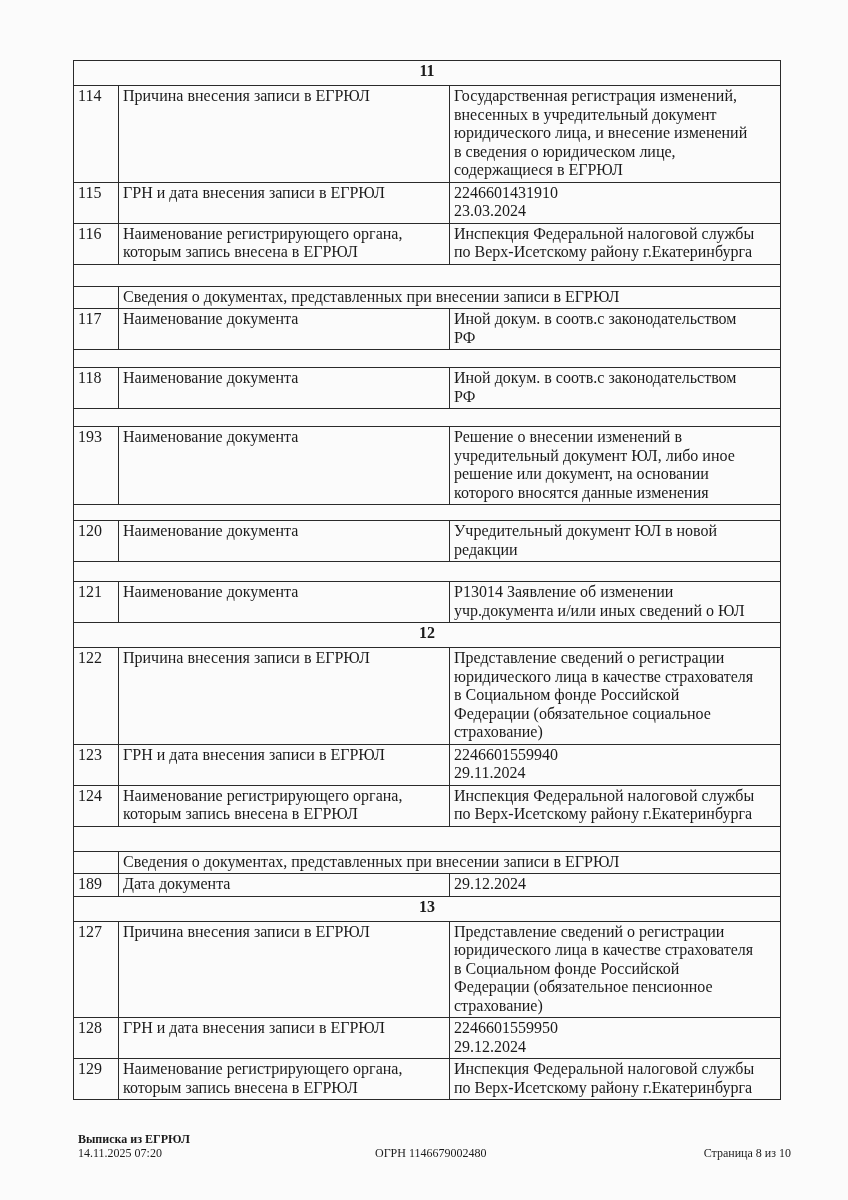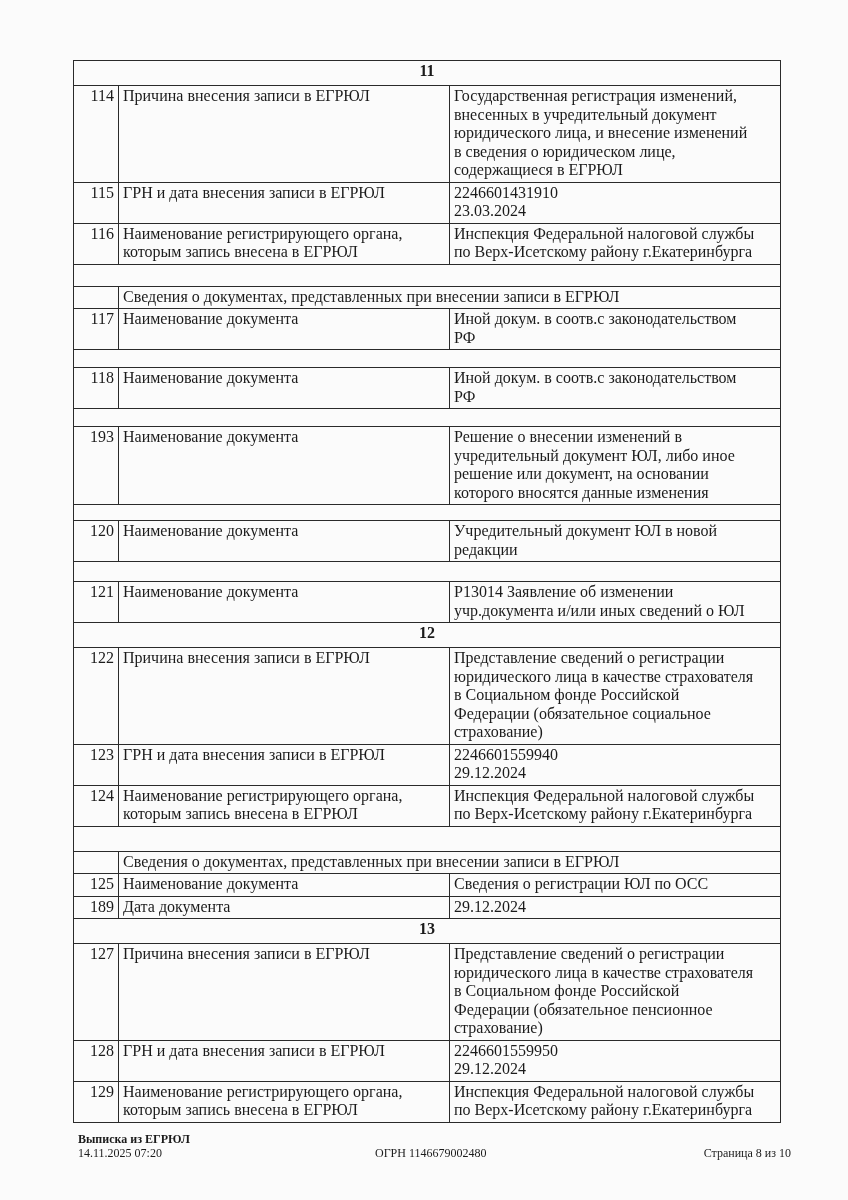--- a/index.html
+++ b/index.html
@@ -26,21 +26,21 @@
   }
   table.doc-table td{
     border:1px solid var(--border);
     padding:1px 4px 2px 4px;
     vertical-align:top;
     overflow:hidden;
   }
   col.c-num{width:45px;}
   col.c-label{width:331px;}
   col.c-value{width:331px;}
-  td.num{text-align:right;padding-left:1px;padding-right:1px;}
+  td.num{text-align:left;padding-left:1px;padding-right:1px;}
   td.label, td.value, td.subsection{white-space:pre-line;}
   tr.section-row td{
     text-align:center;
     font-weight:bold;
     height:21px;
   }
   tr.spacer-row td{height:18px;padding:0;}
   .footer{
     position:absolute;
     left:78px;right:57px;top:1132px;
@@ -152,40 +152,35 @@
           <td class="value">Представление сведений о регистрации
 юридического лица в качестве страхователя
 в Социальном фонде Российской
 Федерации (обязательное социальное
 страхование)</td>
         </tr>
         <tr class="record-row">
           <td class="num">123</td>
           <td class="label">ГРН и дата внесения записи в ЕГРЮЛ</td>
           <td class="value">2246601559940
-29.12.2024</td>
+29.11.2024</td>
         </tr>
         <tr class="record-row">
           <td class="num">124</td>
           <td class="label">Наименование регистрирующего органа,
 которым запись внесена в ЕГРЮЛ</td>
           <td class="value">Инспекция Федеральной налоговой службы
 по Верх-Исетскому району г.Екатеринбурга</td>
         </tr>
         <tr class="spacer-row">
           <td colspan="3" style="height: 24px;"></td>
         </tr>
         <tr class="subsection-row">
           <td class="num"></td>
           <td colspan="2" class="subsection">Сведения о документах, представленных при внесении записи в ЕГРЮЛ</td>
-        </tr>
-        <tr class="record-row">
-          <td class="num">125</td>
-          <td class="label">Наименование документа</td>
-          <td class="value">Сведения о регистрации ЮЛ по ОСС</td>
         </tr>
         <tr class="record-row">
           <td class="num">189</td>
           <td class="label">Дата документа</td>
           <td class="value">29.12.2024</td>
         </tr>
         <tr class="section-row">
           <td colspan="3">13</td>
         </tr>
         <tr class="record-row">

